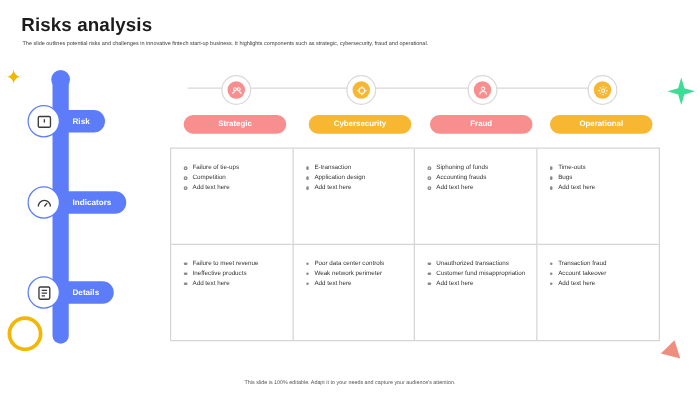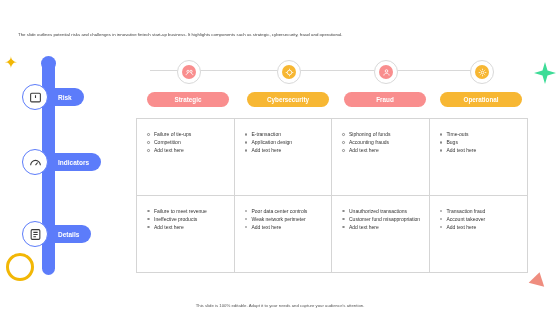--- a/index.html
+++ b/index.html
@@ -239,20 +239,21 @@
     color: #555555;
   }
 
   .icon-svg { display: block; }
 </style>
 </head>
 <body>
 
 <div class="slide">
 
+  <div class="title">Risks analysis</div>
   <div class="subtitle">The slide outlines potential risks and challenges in innovative fintech start-up business. It highlights components such as strategic, cybersecurity, fraud and operational.</div>
 
   <div class="deco-star-left">✦</div>
   <div class="deco-spark-right">
     <svg class="icon-svg" width="22" height="22" viewBox="0 0 22 22">
       <path d="M11 0 L13.5 8.5 L22 11 L13.5 13.5 L11 22 L8.5 13.5 L0 11 L8.5 8.5 Z" fill="#3ddc97"></path>
     </svg>
   </div>
   <div class="deco-triangle"></div>
   <div class="deco-ring"></div>

